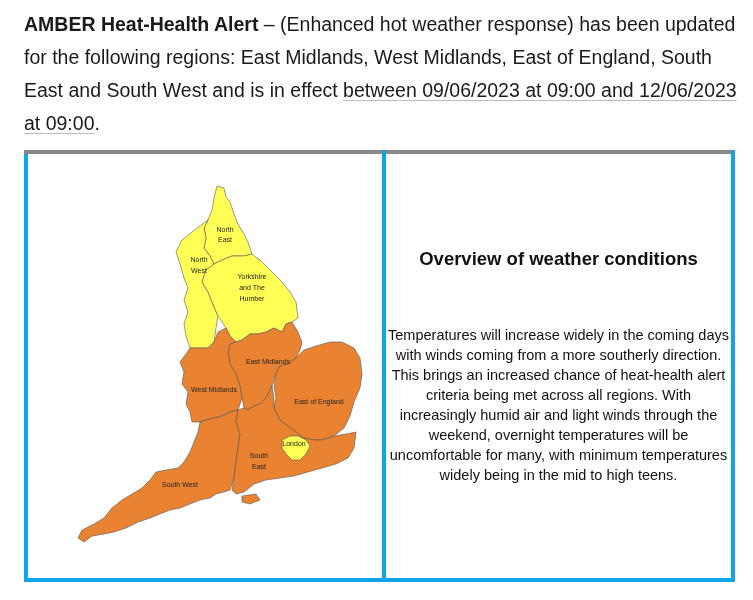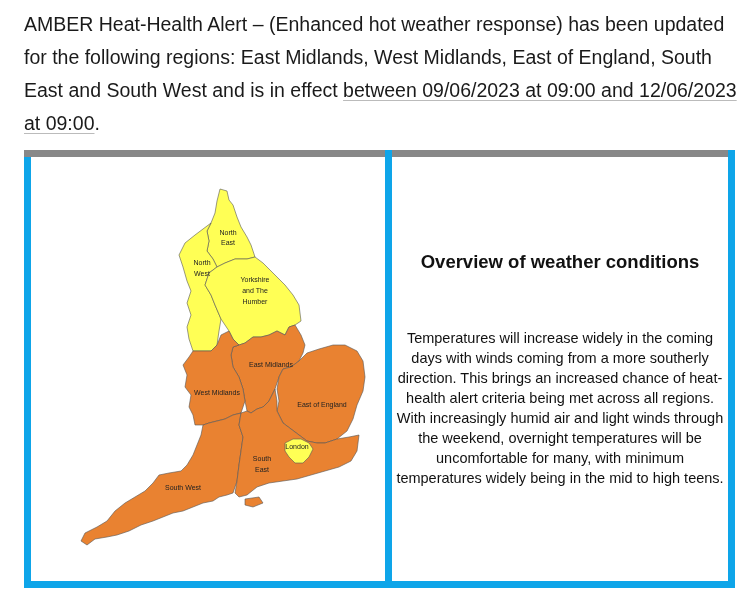--- a/index.html
+++ b/index.html
@@ -1,21 +1,21 @@
 <!DOCTYPE html>
 <html><head>
 <meta charset="utf-8">
 <style>
   html, body { margin:0; padding:0; background:#ffffff; }
   body { width:753px; height:600px; position:relative; overflow:hidden; font-family:"Liberation Sans", sans-serif; color:#111; }
   .intro { position:absolute; left:24px; top:8px; width:715px; font-size:19.5px; line-height:33px; color:#1a1a1a; }
-  .intro b { font-weight:400; }
+  .intro b { font-weight:700; }
   .intro .u { text-decoration:underline; text-decoration-color:#bbb; text-underline-offset:3px; }
   table.alert { position:absolute; left:24px; top:150px; width:711px; height:428px; border-collapse:collapse; }
-  table.alert td { border:7px solid #0ea5e9; padding:0; vertical-align:middle; }
+  table.alert td { border:4px solid #0ea5e9; padding:0; vertical-align:middle; }
   table.alert tr:first-child td { border-top-color:#888; }
   td.mapcell { width:354px; position:relative; }
   td.textcell { text-align:center; }
   .ov-title { font-size:18.5px; font-weight:700; margin:0 0 55px 0; }
   .ov-body { font-size:14.5px; line-height:20px; padding:0 2px;text-align:center; }
   svg text { font-family:"Liberation Sans", sans-serif; font-size:7px; fill:#222; }
 </style>
 </head>
 <body>
 

